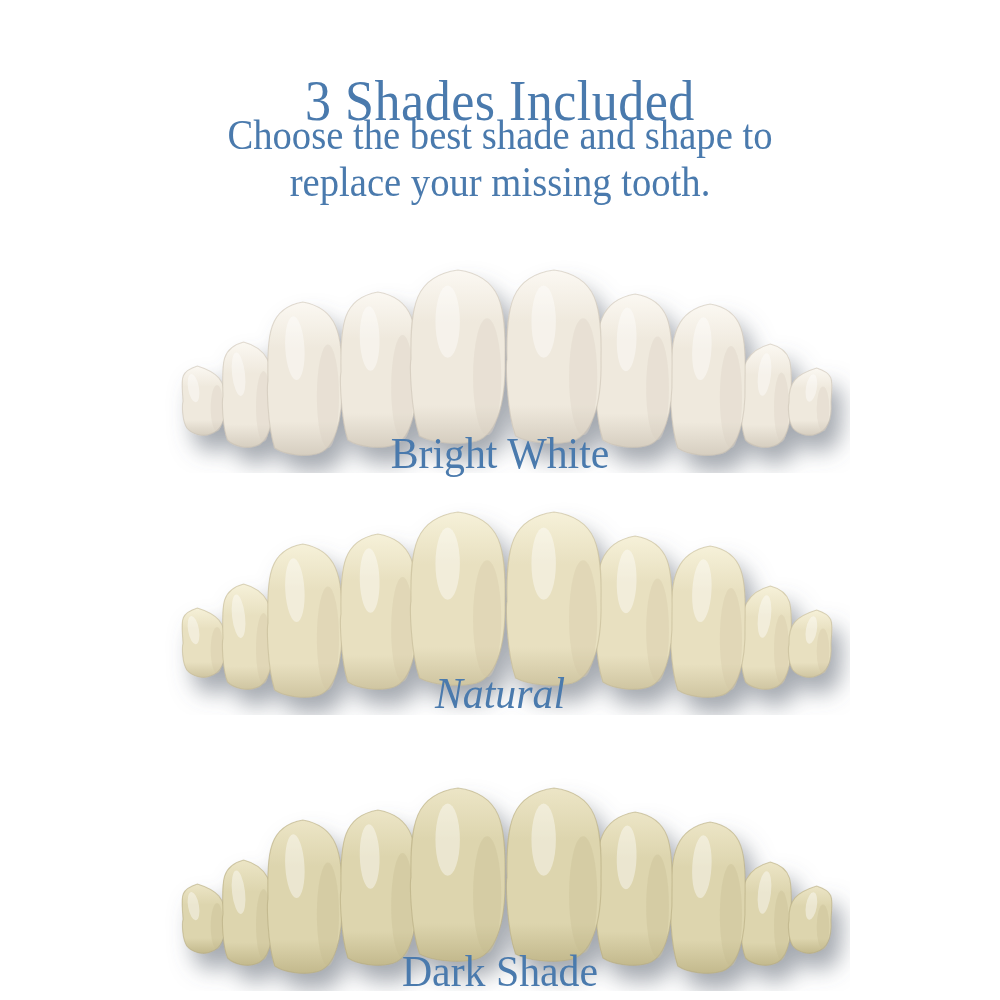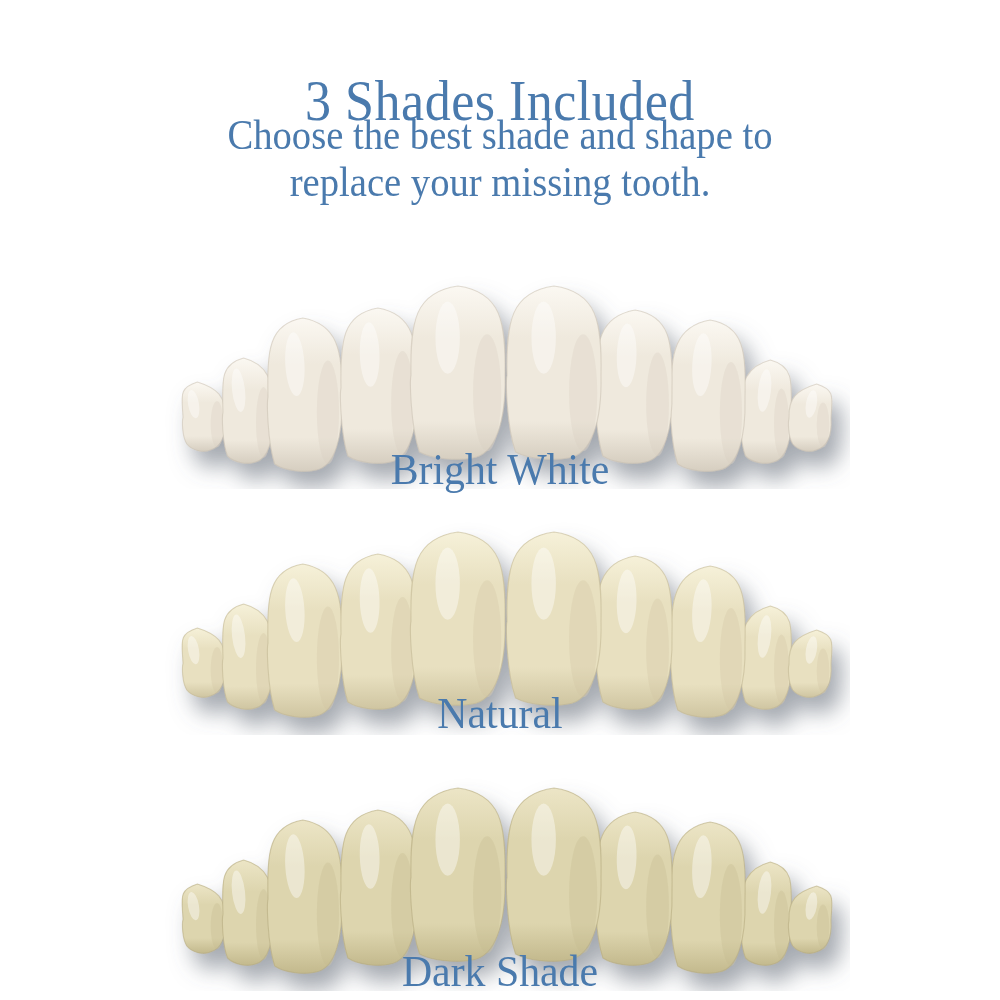--- a/index.html
+++ b/index.html
@@ -36,23 +36,23 @@
   }
   .arch{position:absolute;left:50%;transform:translateX(-50%);}
   .shade-label{
     width:1000px;text-align:center;
     font-size:44px;line-height:50px;
     color:#4a7aad;font-weight:400;
     transform:scaleX(0.95);
   }
 
   
-  #block-0{top:274px;}
+  #block-0{top:258px;}
   #block-0 .shade-label{margin-top:6px;}
-  #block-1{top:520px;}
+  #block-1{top:500px;font-style:italic;}
   #block-1 .shade-label{margin-top:4px;}
   #block-2{top:776px;}
   #block-2 .shade-label{margin-top:6px;}
 </style>
 </head>
 <body>
 
 <div class="page">
 
   <h1 class="title">3 Shades Included</h1>

